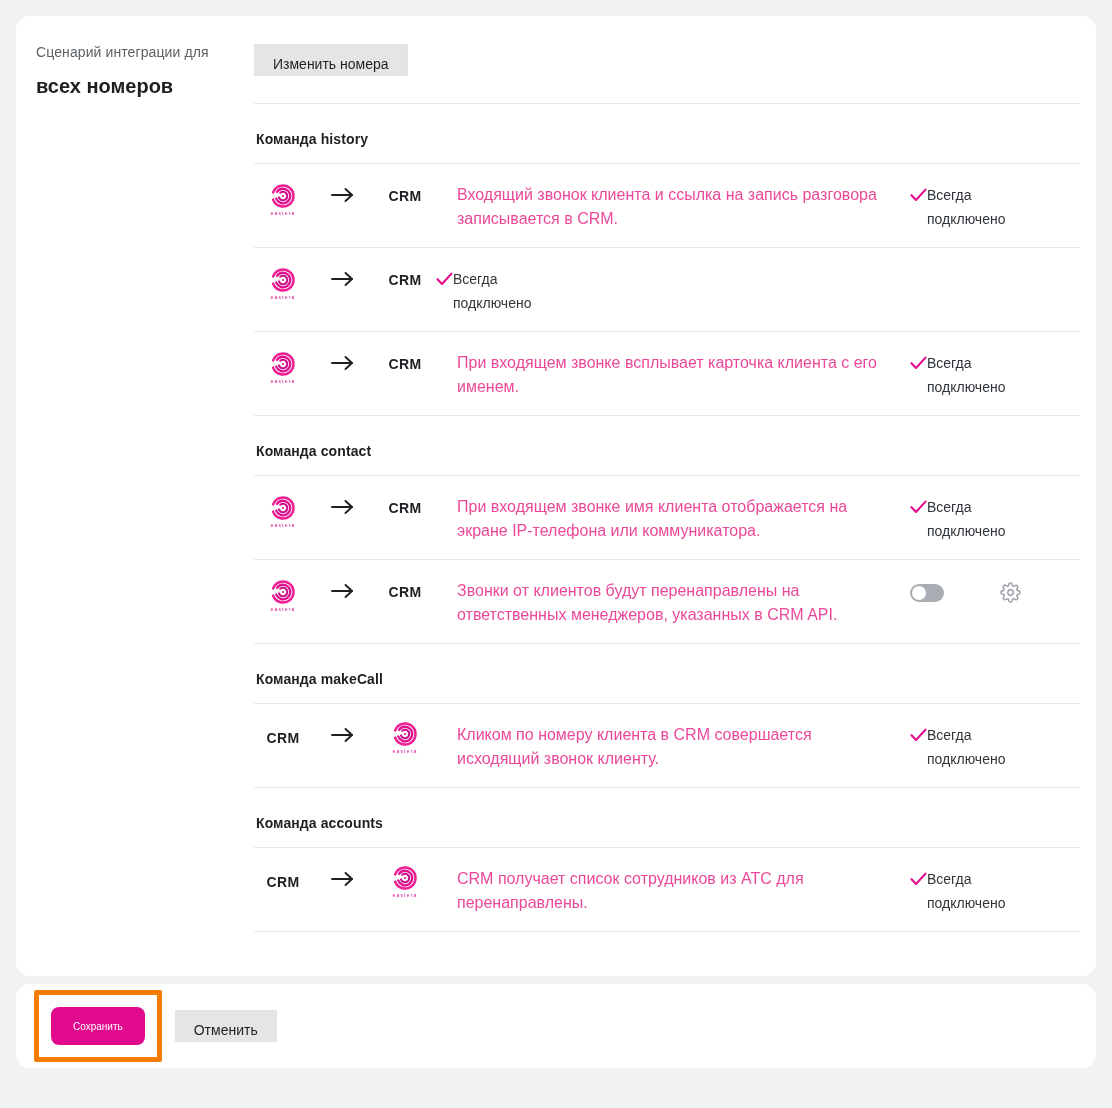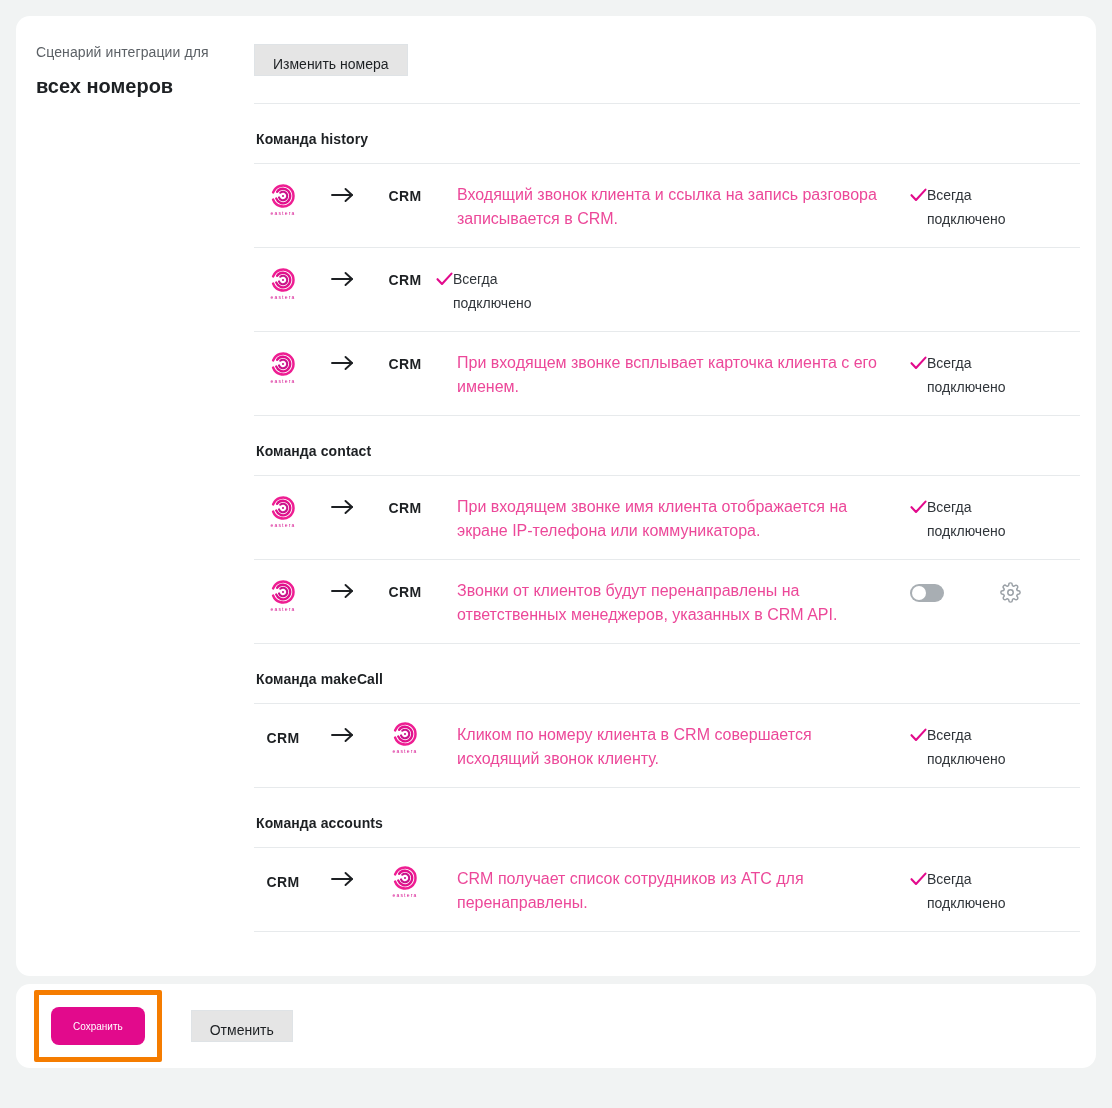--- a/index.html
+++ b/index.html
@@ -241,21 +241,21 @@
     cursor: pointer;
   }
 
   .footer-btns {
     display: flex;
     align-items: center;
     gap: 0px;
   }
 
   .btn-cancel {
-    margin-left: 29px;
+    margin-left: 13px;
     text-align: center;
   }
 </style>
 </head>
 <body>
 
 <div class="page">
 
   <div class="card main-card">
 

